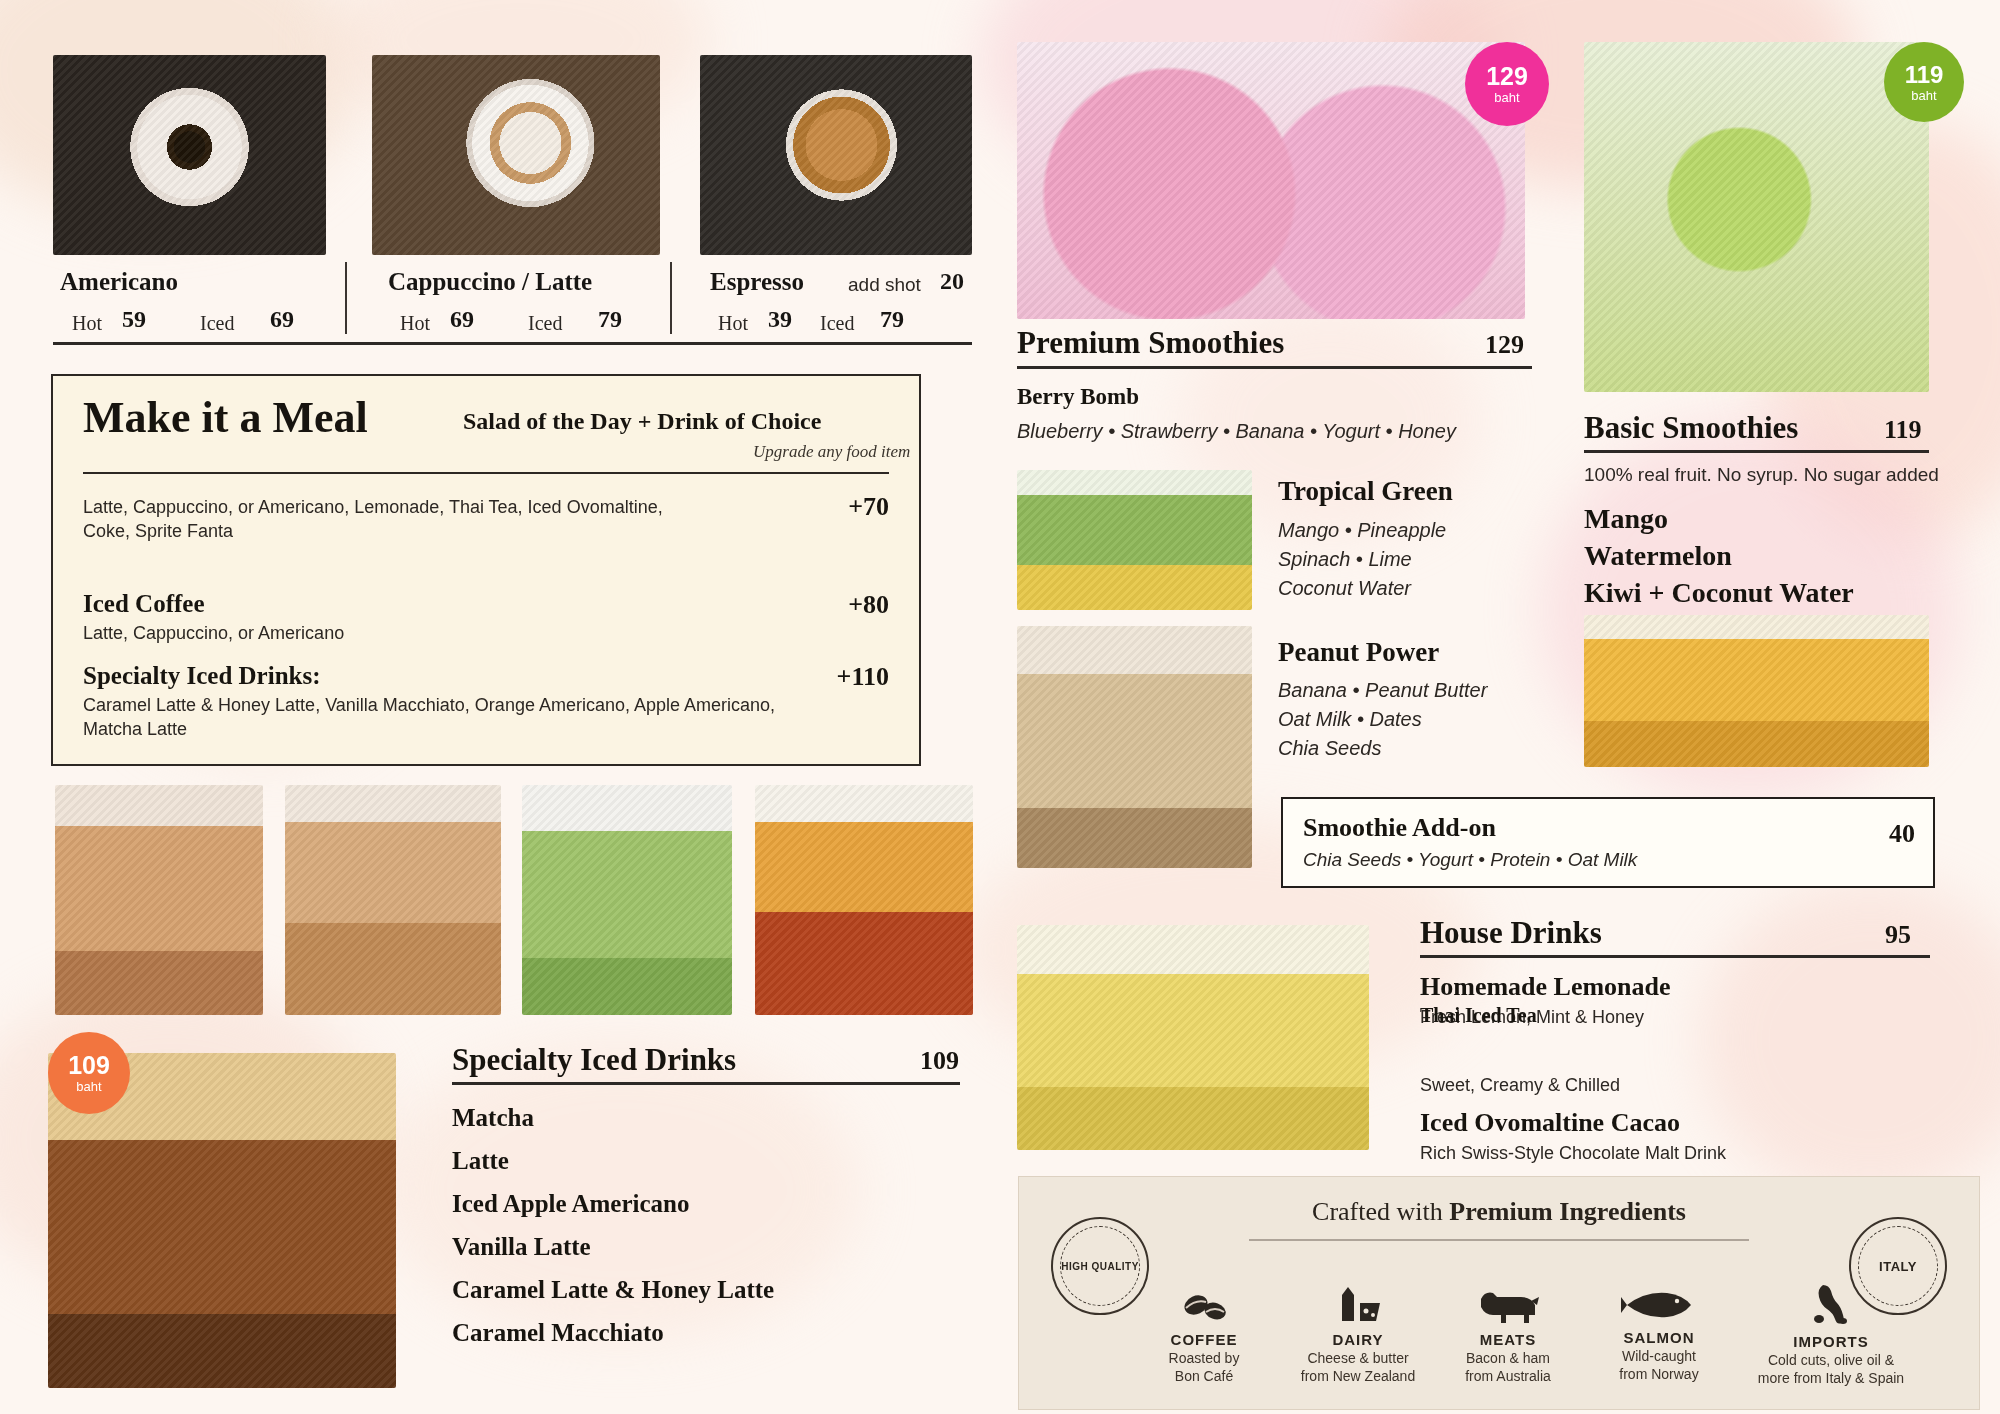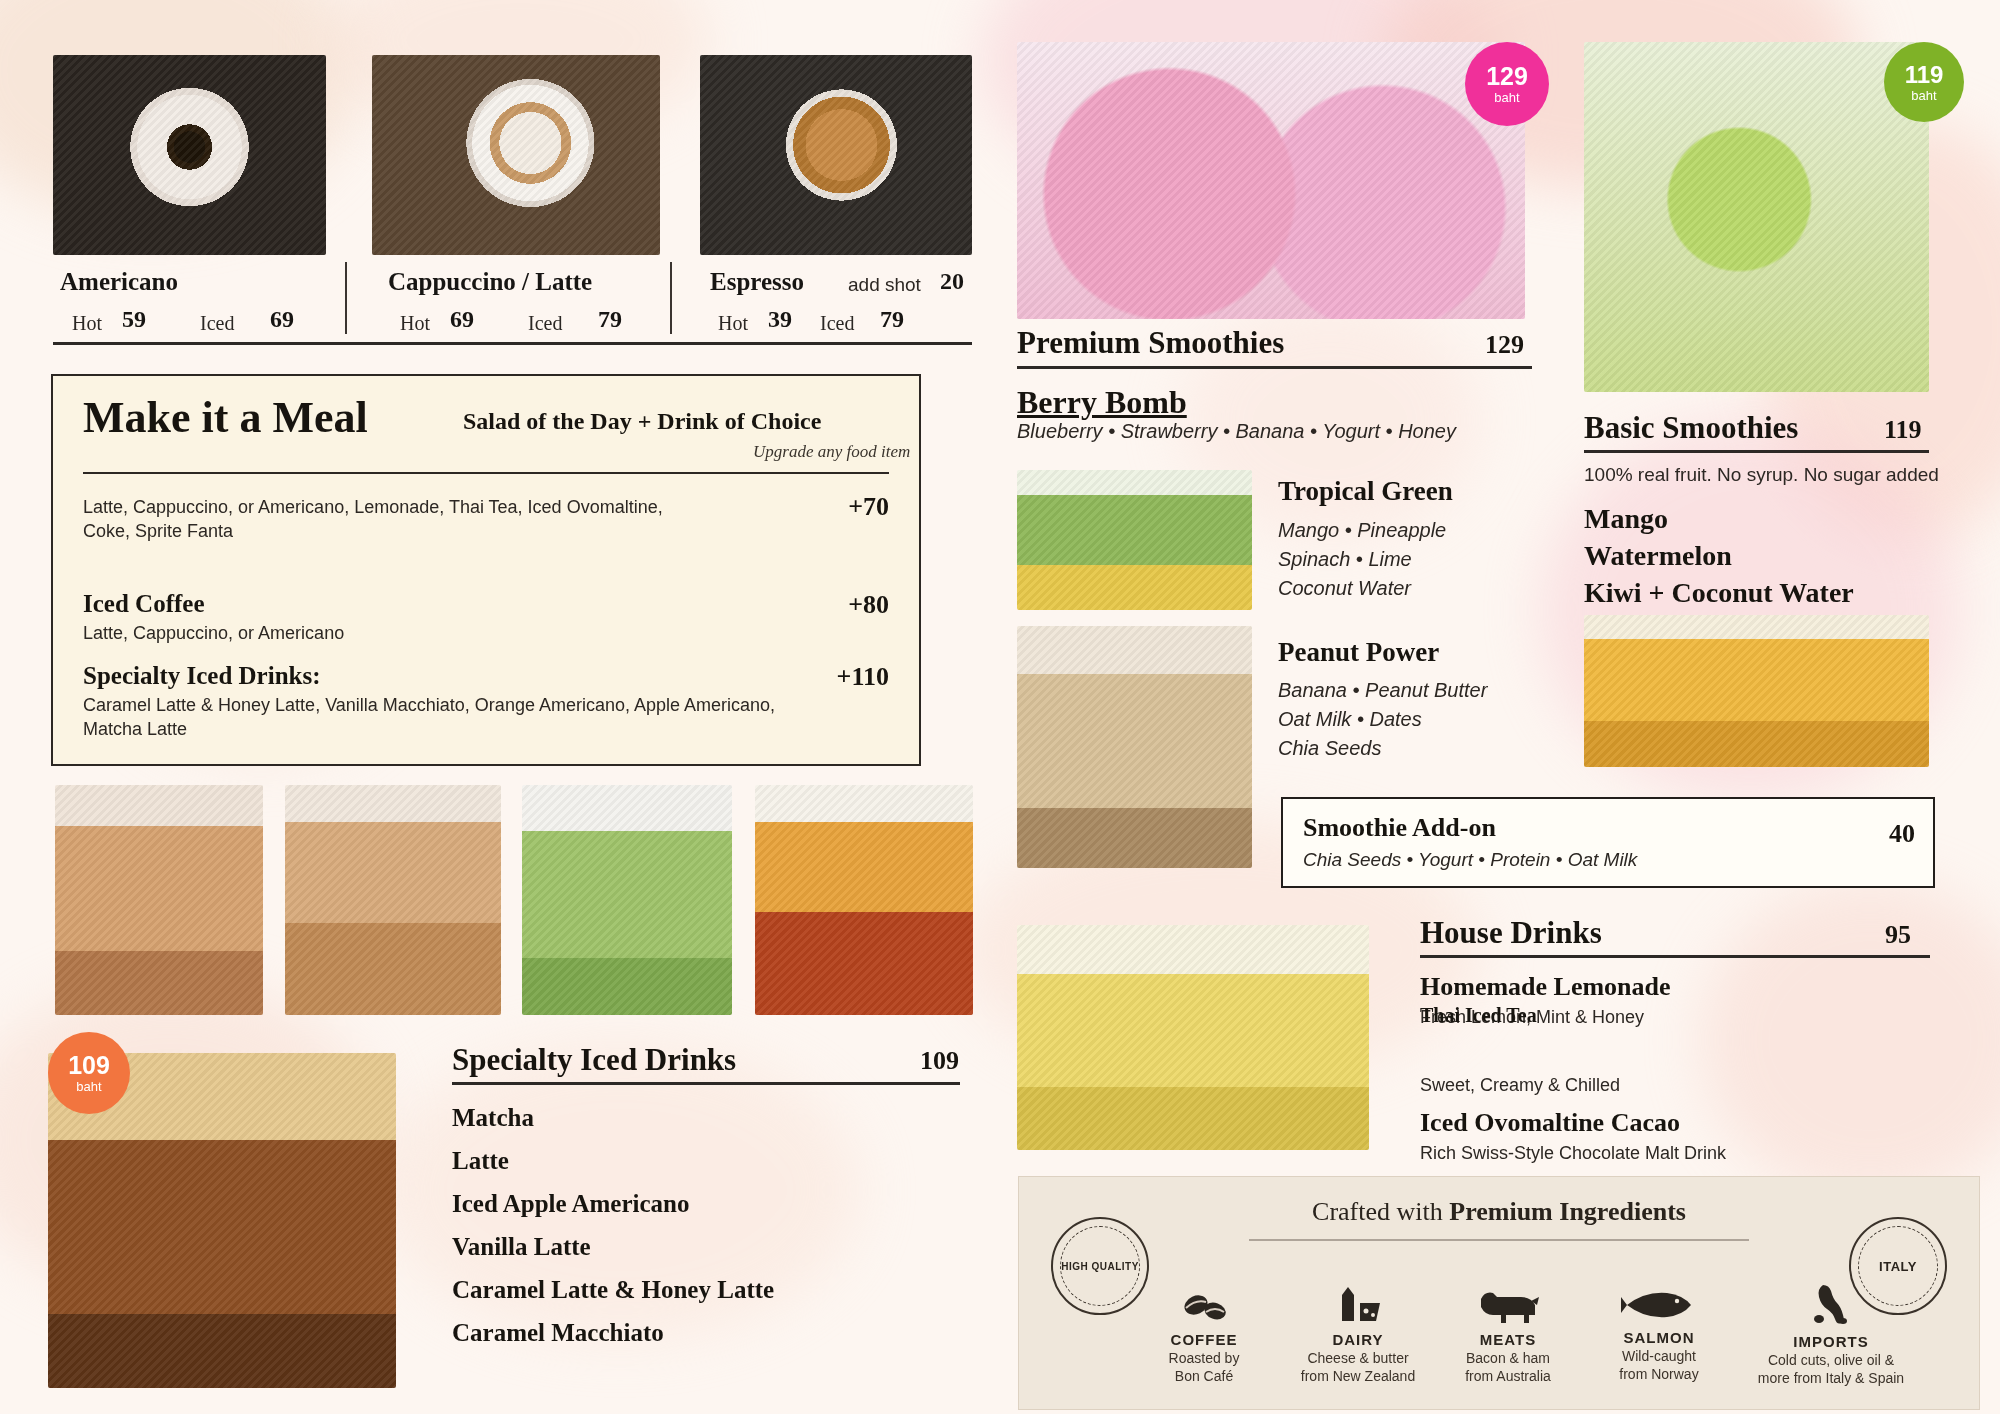--- a/index.html
+++ b/index.html
@@ -242,21 +242,21 @@
 
   <div class="badge" style="left:1465px;top:42px;width:84px;height:84px;background:#f0309a;">
     <div class="n" style="font-size:25px;">129</div>
     <div class="b" style="font-size:13px;">baht</div>
   </div>
 
   <div class="sec-title" style="left:1017px;top:325px;font-size:31px;">Premium Smoothies</div>
   <div class="sec-price" style="left:1485px;top:330px;font-size:26px;">129</div>
   <div class="sec-rule" style="left:1017px;top:366px;width:515px;"></div>
 
-  <div class="drink-name abs" style="left:1017px;top:384px;font-size:32px;text-decoration:underline;">Berry Bomb</div>
+  <div class="drink-name abs" style="left:1017px;top:384px;font-size:23px;">Berry Bomb</div>
   <div class="drink-desc abs" style="left:1017px;top:420px;font-size:20px;">Blueberry • Strawberry • Banana • Yogurt • Honey</div>
 
   <div class="photo img-tropical" style="left:1017px;top:470px;width:235px;height:140px;">
       <div class="ph-grain"></div>
     </div>
   <div class="drink-name abs" style="left:1278px;top:476px;font-size:27px;">Tropical Green</div>
   <div class="drink-desc abs" style="left:1278px;top:516px;font-size:20px;line-height:1.45;white-space:pre-line;">Mango • Pineapple
 Spinach • Lime
 Coconut Water</div>
 

